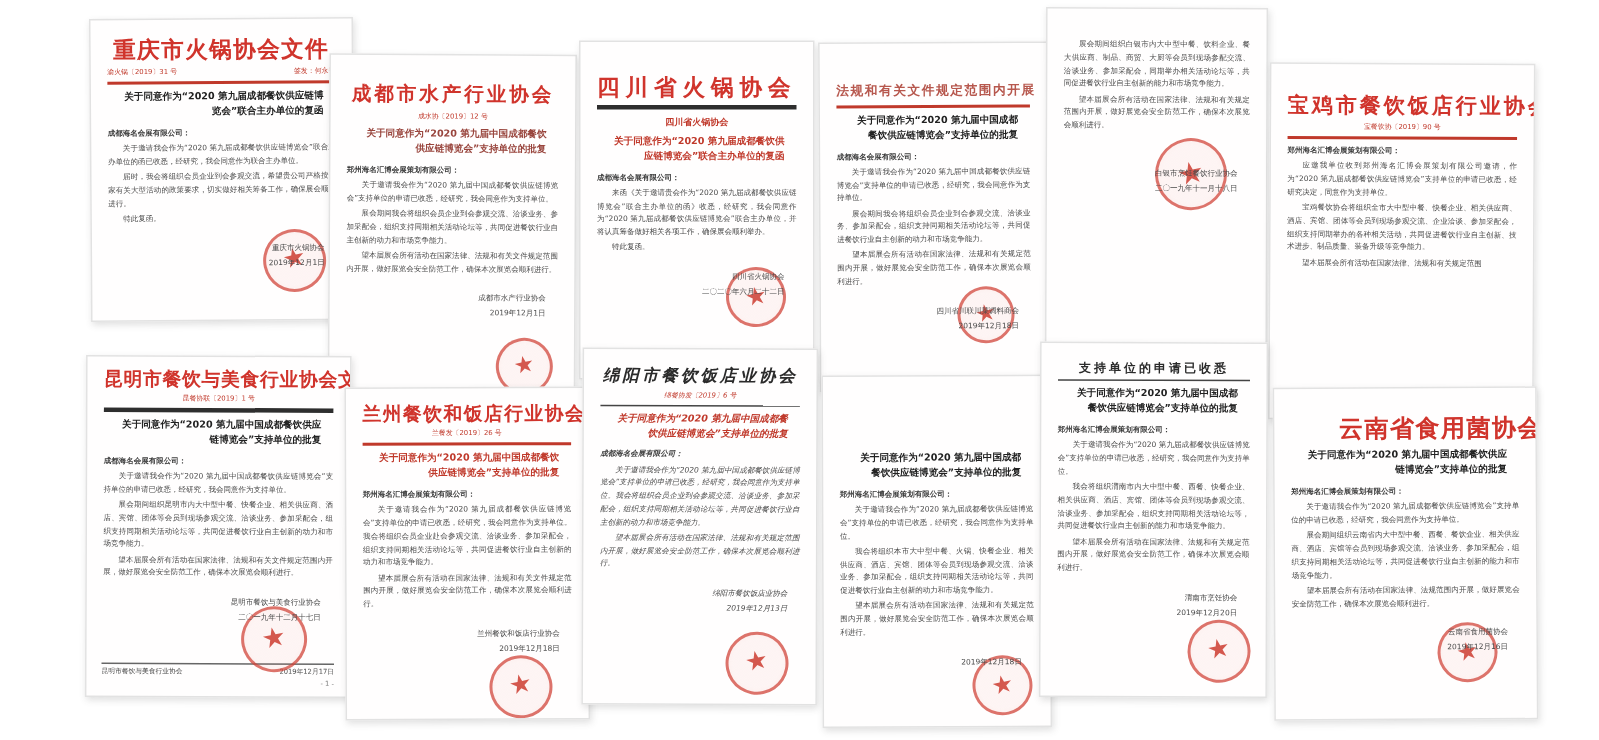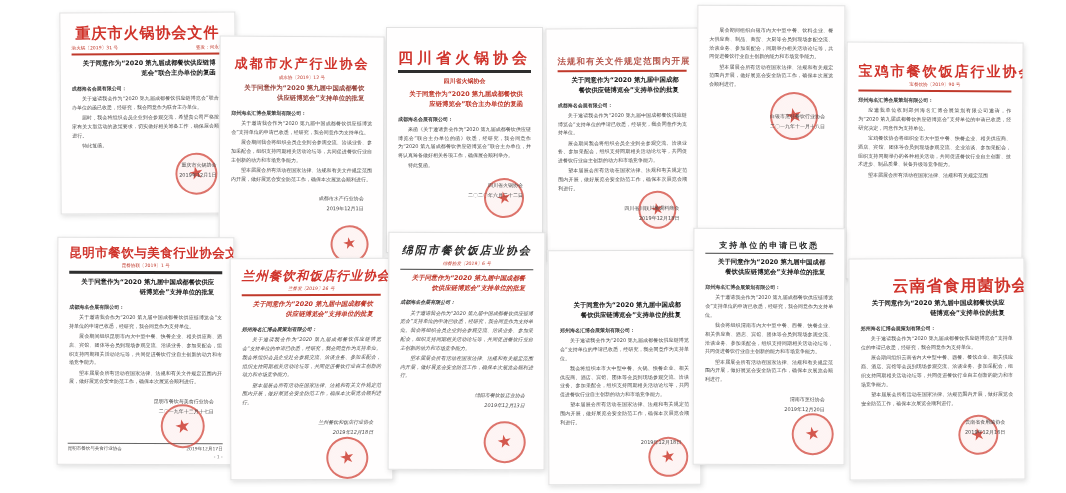--- a/index.html
+++ b/index.html
@@ -164,21 +164,21 @@
         <span class="star" style="font-size: 18px;">★</span>
       </div>
       <div class="footer">
         <div class="line">
           <span>昆明市餐饮与美食行业协会</span>
           <span>2019年12月17日</span>
         </div>
         <div class="pageno">- 1 -</div>
       </div>
     </div>
-    <div class="page" style="left: 230px; top: 258px; width: 163px; height: 222px; transform: rotate(-0.2deg);  font-style: italic;">
+    <div class="page" style="left: 230px; top: 258px; width: 163px; height: 222px; transform: rotate(-0.2deg); ">
       <div class="doc-title title-red" style="font-size: 12.5px; letter-spacing: 1px;">兰州餐饮和饭店行业协会</div>
       <div class="meta center">
         <span>兰餐发〔2019〕26 号</span>
       </div>
       <div class="rule rule-red"></div>
       <div class="subject subject-red">关于同意作为“2020 第九届中国成都餐饮供应链博览会”支持单位的批复</div>
       <div class="body">
         <p class="salute">郑州海名汇博会展策划有限公司：</p>
         <p class="indent">关于邀请我会作为“2020 第九届成都餐饮供应链博览会”支持单位的申请已收悉，经研究，我会同意作为支持单位。我会将组织会员企业赴会参观交流、洽谈业务、参加采配会，组织支持同期相关活动论坛等，共同促进餐饮行业自主创新的动力和市场竞争能力。</p>
         <p class="indent">望本届展会所有活动在国家法律、法规和有关文件规定范围内开展，做好展览会安全防范工作，确保本次展览会顺利进行。</p>

